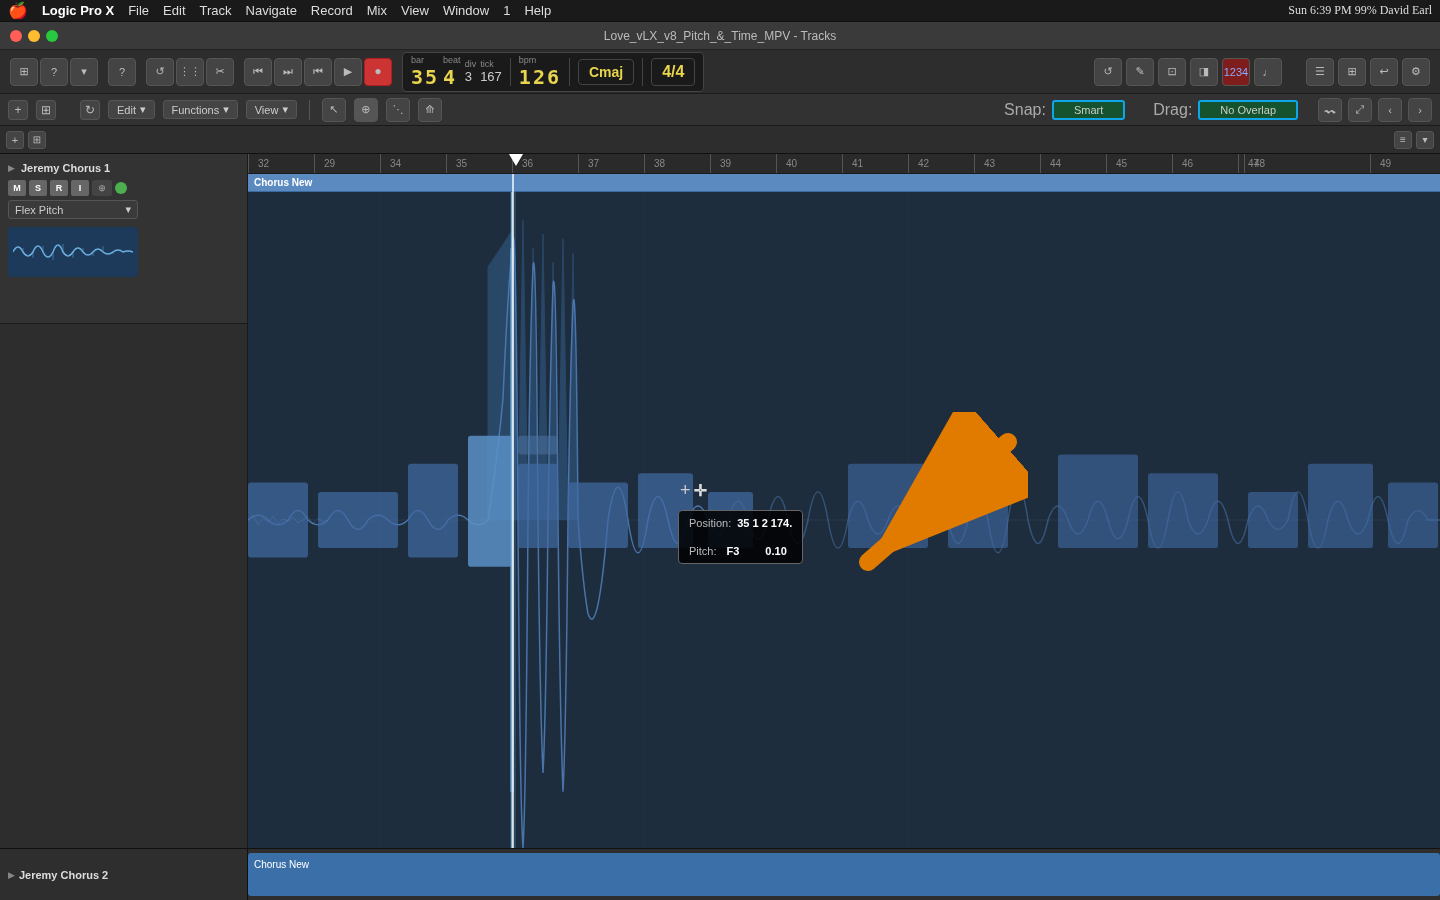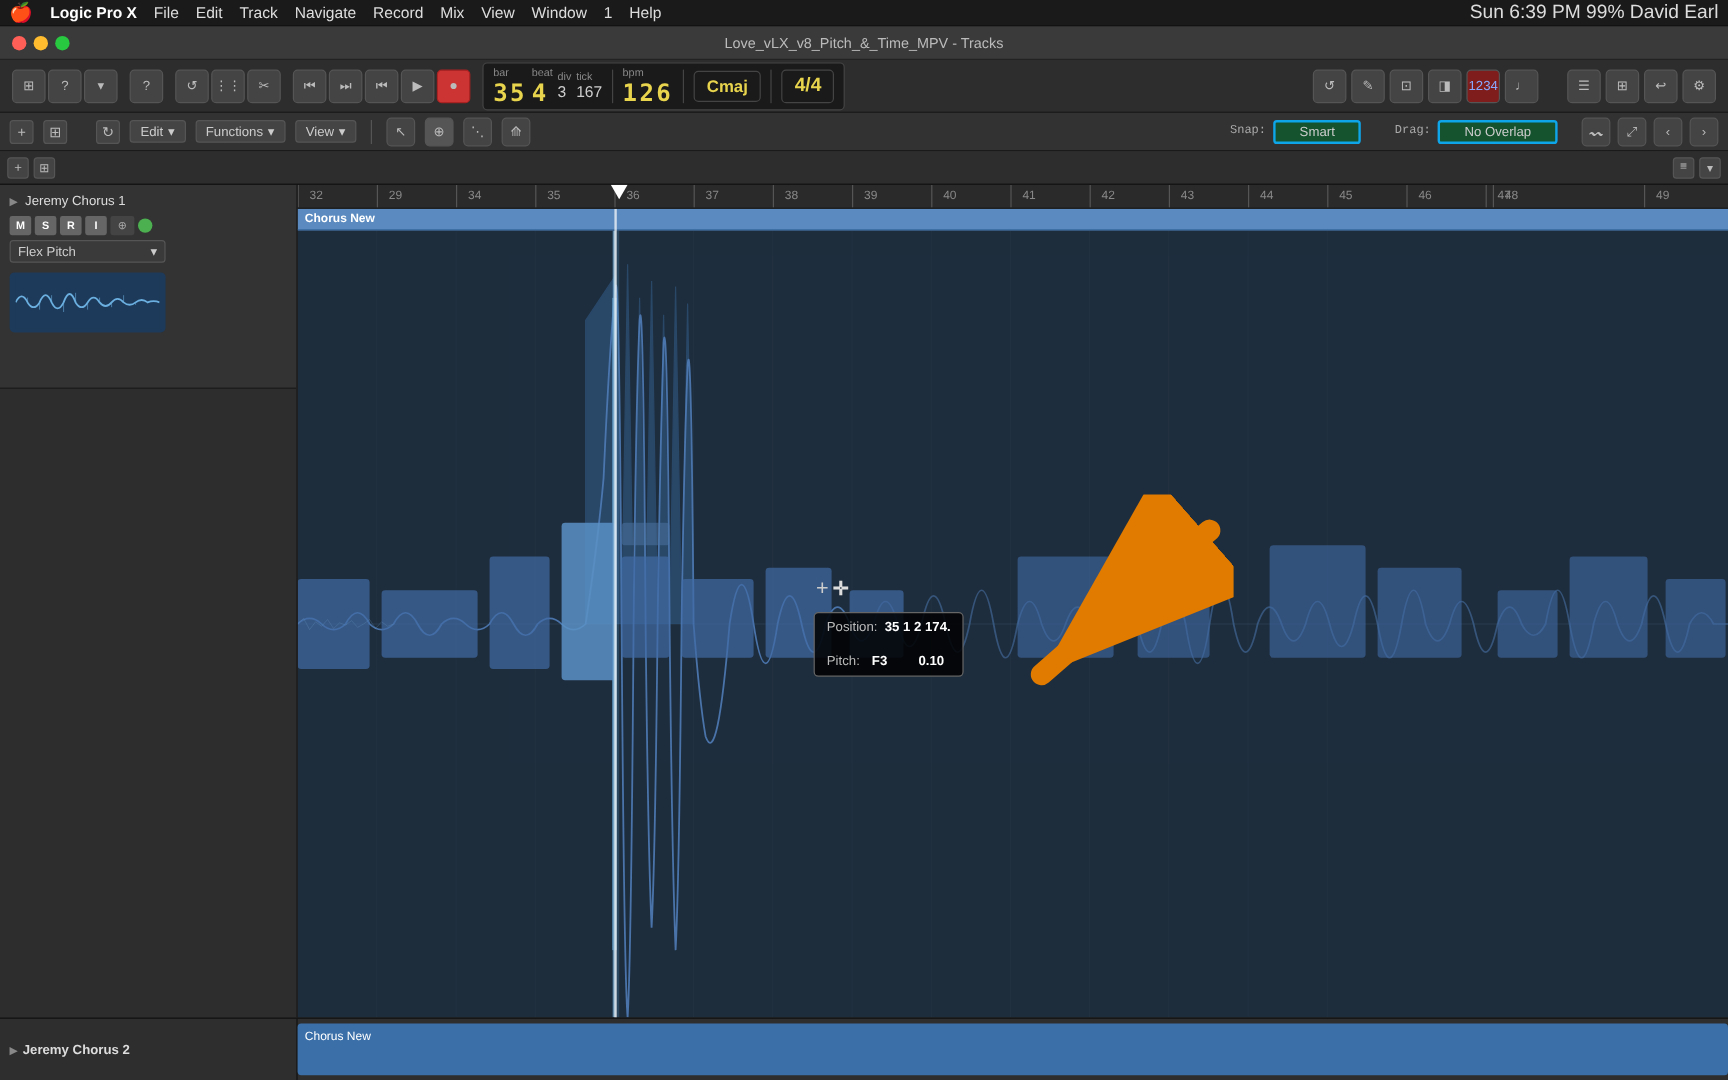--- a/index.html
+++ b/index.html
@@ -24,21 +24,22 @@
       font-size: 13px;
       color: #ddd;
       border-bottom: 1px solid #111;
     }
     #menubar .menu-item { cursor: pointer; }
     #menubar .right-section {
       margin-left: auto;
       display: flex;
       align-items: flex-end;
       gap: 10px;
-      font-size: 16px;
+      font-size: 12px;
+      font-family: Liberation Serif, serif;
     }
 
     
     #titlebar {
       height: 28px;
       background: #3a3a3a;
       display: flex;
       align-items: center;
       justify-content: center;
       border-bottom: 1px solid #222;
@@ -159,21 +160,21 @@
     }
     .toolbar-separator {
       width: 1px; height: 20px;
       background: #555;
       margin: 0 4px;
     }
     .snap-section {
       margin-left: auto;
       display: flex; align-items: center; gap: 6px;
     }
-    .snap-label { color: #aaa; font-size: 10px; font-family: Liberation Mono, monospace; }
+    .snap-label { color: #aaa; font-size: 16px; }
     .snap-value {
       background: #14532d;
       border: 2px solid #0ea5e9;
       border-radius: 3px;
       padding: 2px 20px;
       color: #ccc;
       font-size: 11px;
       cursor: pointer;
     }
     .tl-btn {
@@ -207,21 +208,21 @@
     }
     .track-header-top {
       display: flex;
       align-items: center;
       gap: 4px;
       margin-bottom: 6px;
     }
     .track-name {
       font-size: 11px;
       color: #ddd;
-      font-weight: normal;
+      font-weight: bold;
       flex: 1;
     }
     .track-controls {
       display: flex;
       gap: 3px;
       align-items: center;
     }
     .tc-btn {
       width: 18px; height: 16px;
       border-radius: 2px;

